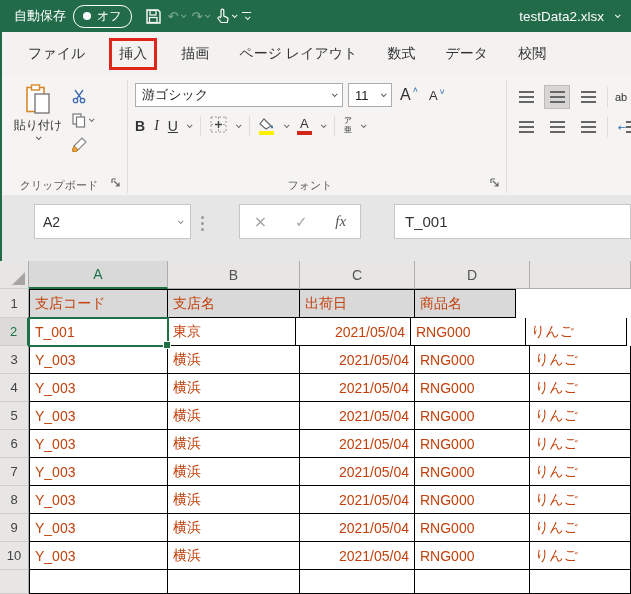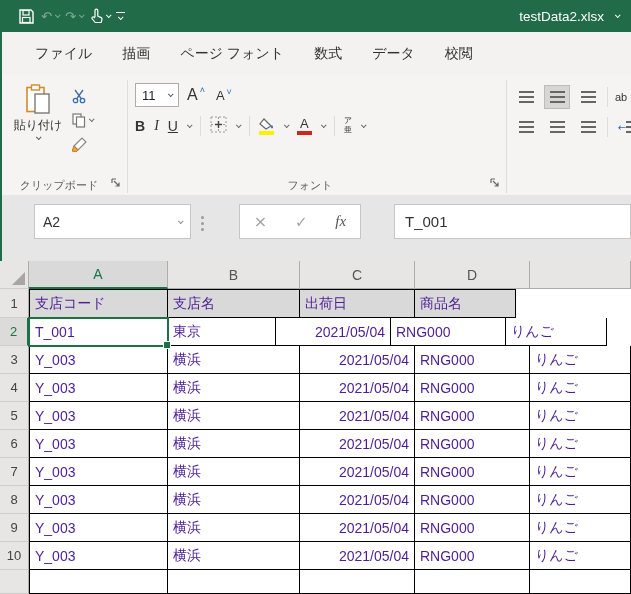--- a/index.html
+++ b/index.html
@@ -15,21 +15,21 @@
   .qat .btn { display: flex; align-items: center; gap: 3px; }
   .dim { opacity: .42; }
   .caret { width: 6px; height: 6px; border-right: 1.6px solid currentColor; border-bottom: 1.6px solid currentColor; transform: rotate(45deg) translateY(-1px); display: inline-block; }
   .caret.sm { width: 4px; height: 4px; }
   .ribbon-opts { display: flex; flex-direction: column; align-items: center; gap: 1px; }
   .ribbon-opts .bar { width: 9px; height: 1.6px; background: #fff; }
   .win-title { margin-left: auto; display: flex; align-items: center; gap: 11px; font-size: 13.5px; }
   .glyph { font-family: "DejaVu Sans", sans-serif; }
 
   
-  .tabrow { height: 43px; background: #F3F2F1; display: flex; align-items: stretch; padding-left: 20px; overflow: hidden; white-space: nowrap; }
+  .tabrow { height: 43px; background: #F3F2F1; display: flex; align-items: stretch; padding-left: 13px; overflow: hidden; white-space: nowrap; }
   .tab { position: relative; display: flex; align-items: center; font-size: 14px; color: #333; padding: 0 3px; margin: 0 12px; flex: none; }
   .tab.active::after { content: ""; position: absolute; left: -1px; right: -1px; bottom: 5px; height: 3px; background: #1E7145; }
   .tab.boxed { border: 3px solid #E1251B; align-self: center; height: auto; padding: 4px 7px; margin: 0 9px; }
 
   
   .ribbon { height: 120px; background: #F5F4F2; display: flex; padding: 3px 0 0 8px; overflow: hidden; position: relative; }
   .left-edge { position: absolute; left: 0; top: 32px; width: 2px; height: 229px; background: #216B48; z-index: 9; }
   .group { position: relative; padding: 2px 4px 18px; flex: none; }
   .gfooter { position: absolute; bottom: 2px; left: 0; right: 14px; text-align: center; font-size: 11px; color: #5a5a5a; }
   .launcher { position: absolute; right: 3px; bottom: 3px; color: #666; }
@@ -82,33 +82,40 @@
 
   
   .grid { height: 333px; background: #fff; overflow: hidden; font-size: 14px; position: relative; }
   .grow { display: flex; }
   .rh { flex: none; width: 29px; background: #E7E6E5; border-right: 1px solid #AFADAB; border-bottom: 1px solid #CFCDCB; display: flex; align-items: center; justify-content: center; color: #444; font-size: 13px; }
   .rh.sel { color: #1E7145; background: #DCDBDA; border-right: 2px solid #1E7145; }
   .corner { position: relative; }
   .corner::after { content: ""; position: absolute; right: 3px; bottom: 3px; border-style: solid; border-width: 0 0 13px 13px; border-color: transparent transparent #A8A6A4 transparent; }
   .ch { flex: none; background: #E7E6E5; border-right: 1px solid #AFADAB; border-bottom: 1px solid #AFADAB; display: flex; align-items: center; justify-content: center; color: #555; font-size: 14px; }
   .ch.sel { background: #D9D9D9; color: #1E7145; border-bottom: 2px solid #1E7145; }
-  .cell { flex: none; display: flex; align-items: center; padding: 0 5px; border-right: 1px solid #000; border-bottom: 1px solid #000; color: #4c1d95; white-space: nowrap; overflow: hidden; }
+  .cell { flex: none; display: flex; align-items: center; padding: 0 5px; border-right: 1px solid #000; border-bottom: 1px solid #000; color: #c2410c; white-space: nowrap; overflow: hidden; }
   .cell.first { border-left: 1px solid #000; }
   .cell.hdr { background: #D9D9D9; border-top: 1px solid #000; }
   .cell.right { justify-content: flex-end; }
   .cell.selcell { outline: 2px solid #1E7145; outline-offset: -1px; overflow: visible; position: relative; z-index: 2; }
   .cell.selcell::after { content: ""; position: absolute; right: -4px; bottom: -4px; width: 6px; height: 6px; background: #1E7145; border: 1px solid #fff; }
 </style>
 </head>
 <body>
 
 <div class="left-edge"></div>
 
 <div class="titlebar">
+  <div class="autosave">
+    <span>自動保存</span>
+    <span class="pill">
+      <span class="dot"></span>
+      <span>オフ</span>
+    </span>
+  </div>
   <div class="qat">
     <span class="btn">
       <svg width="17" height="17" viewBox="0 0 17 17">
         <path d="M2 2 h11 l2 2 v11 h-13 z" fill="none" stroke="#fff" stroke-width="1.4"></path>
         <rect x="5" y="2.5" width="6" height="4.5" fill="none" stroke="#fff" stroke-width="1.2"></rect>
         <rect x="4.5" y="9.5" width="7.5" height="5" fill="none" stroke="#fff" stroke-width="1.2"></rect>
       </svg>
     </span>
     <span class="btn dim">
       <span class="glyph">↶</span>
@@ -130,22 +137,23 @@
     </span>
   </div>
   <div class="win-title">
     <span>testData2.xlsx</span>
     <span class="caret sm"></span>
   </div>
 </div>
 
 <div class="tabrow">
     <div class="tab">ファイル</div>
+    <div class="tab boxed">挿入</div>
     <div class="tab">描画</div>
-    <div class="tab">ページ フォント</div>
+    <div class="tab">ページ レイアウト</div>
     <div class="tab">数式</div>
     <div class="tab">データ</div>
     <div class="tab">校閲</div>
   </div>
 
 <div class="ribbon">
 
   <div class="group" style="width:116px">
     <div class="clip-body">
       <div class="paste-btn">
@@ -185,20 +193,24 @@
       <svg width="10" height="10" viewBox="0 0 10 10">
         <path d="M1 1 H5 M1 1 V5 M3 3 L8 8 M8 4.5 V8 H4.5" fill="none" stroke="#666" stroke-width="1.2"></path>
       </svg>
     </span>
   </div>
 
   <div class="vsep"></div>
 
   <div class="group" style="width:372px">
     <div class="font-row1">
+      <div class="combo fname">
+        <span>游ゴシック</span>
+        <span class="caret sm"></span>
+      </div>
       <div class="combo fsize">
         <span>11</span>
         <span class="caret sm"></span>
       </div>
       <span class="abtn">A<span class="cr">˄</span></span>
       <span class="abtn small">A<span class="cr">˅</span></span>
     </div>
     <div class="font-row2">
       <span class="b">B</span>
       <span class="i">I</span>
@@ -313,21 +325,21 @@
     <div class="grow" style="height: 29px;">
       <div class="rh" style="width: 29px;">1</div>
       <div class="cell hdr first" style="width: 139px;">支店コード</div>
       <div class="cell hdr" style="width: 132px; text-align: center;">支店名</div>
       <div class="cell hdr" style="width: 115px;">出荷日</div>
       <div class="cell hdr" style="width: 101px;">商品名</div>
     </div>
     <div class="grow" style="height: 28px;">
       <div class="rh sel" style="width: 29px;">2</div>
       <div class="cell first selcell" style="width: 139px;">T_001</div>
-      <div class="cell" style="width: 108px;">東京</div>
+      <div class="cell" style="width: 128px;">東京</div>
       <div class="cell right" style="width: 115px;">2021/05/04</div>
       <div class="cell" style="width: 115px;">RNG000</div>
       <div class="cell" style="width: 101px;">りんご</div>
     </div>
     <div class="grow" style="height: 28px;">
       <div class="rh" style="width: 29px;">3</div>
       <div class="cell first" style="width: 139px;">Y_003</div>
       <div class="cell" style="width: 132px;">横浜</div>
       <div class="cell right" style="width: 115px;">2021/05/04</div>
       <div class="cell" style="width: 115px;">RNG000</div>

